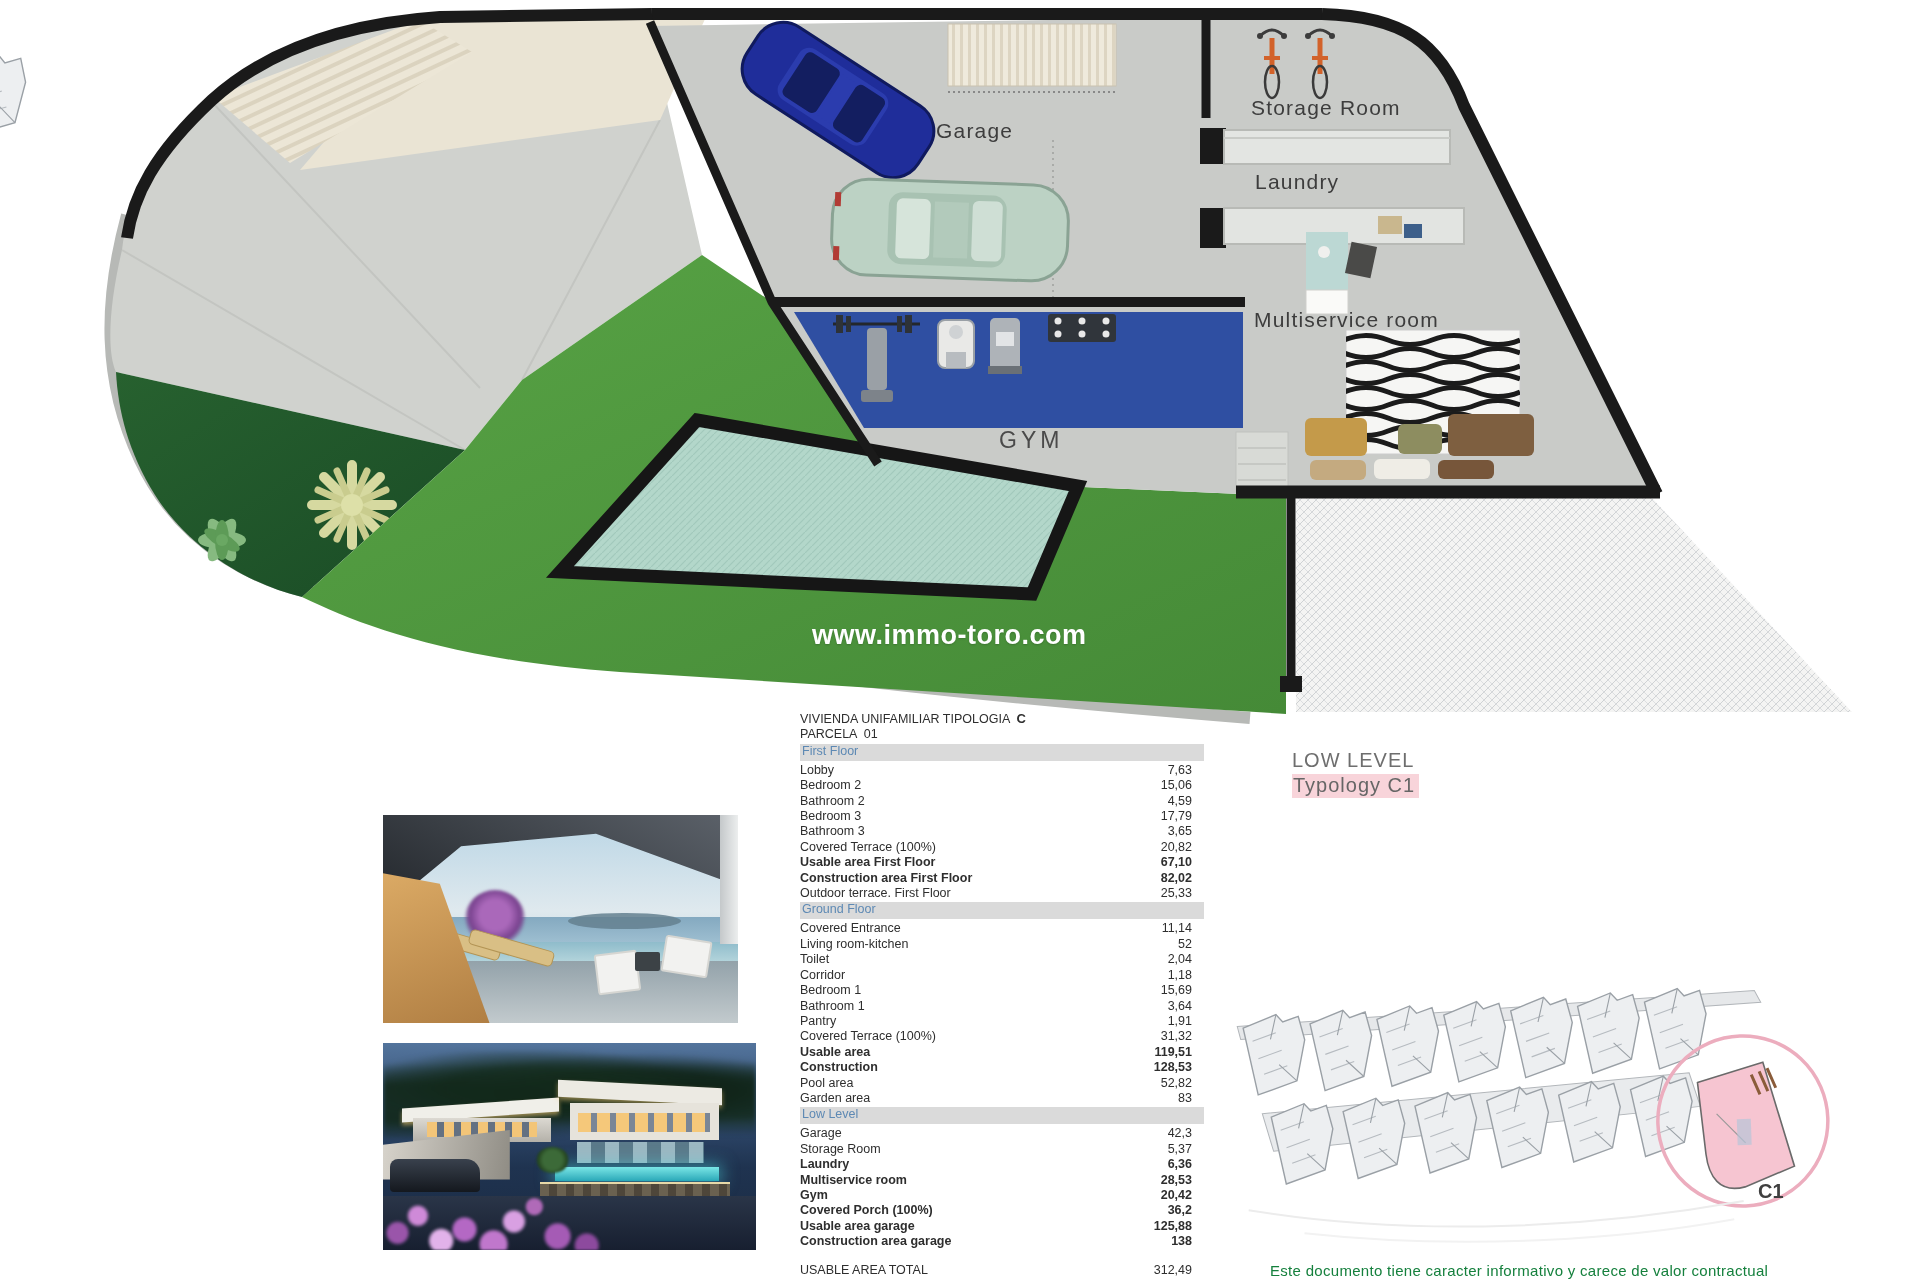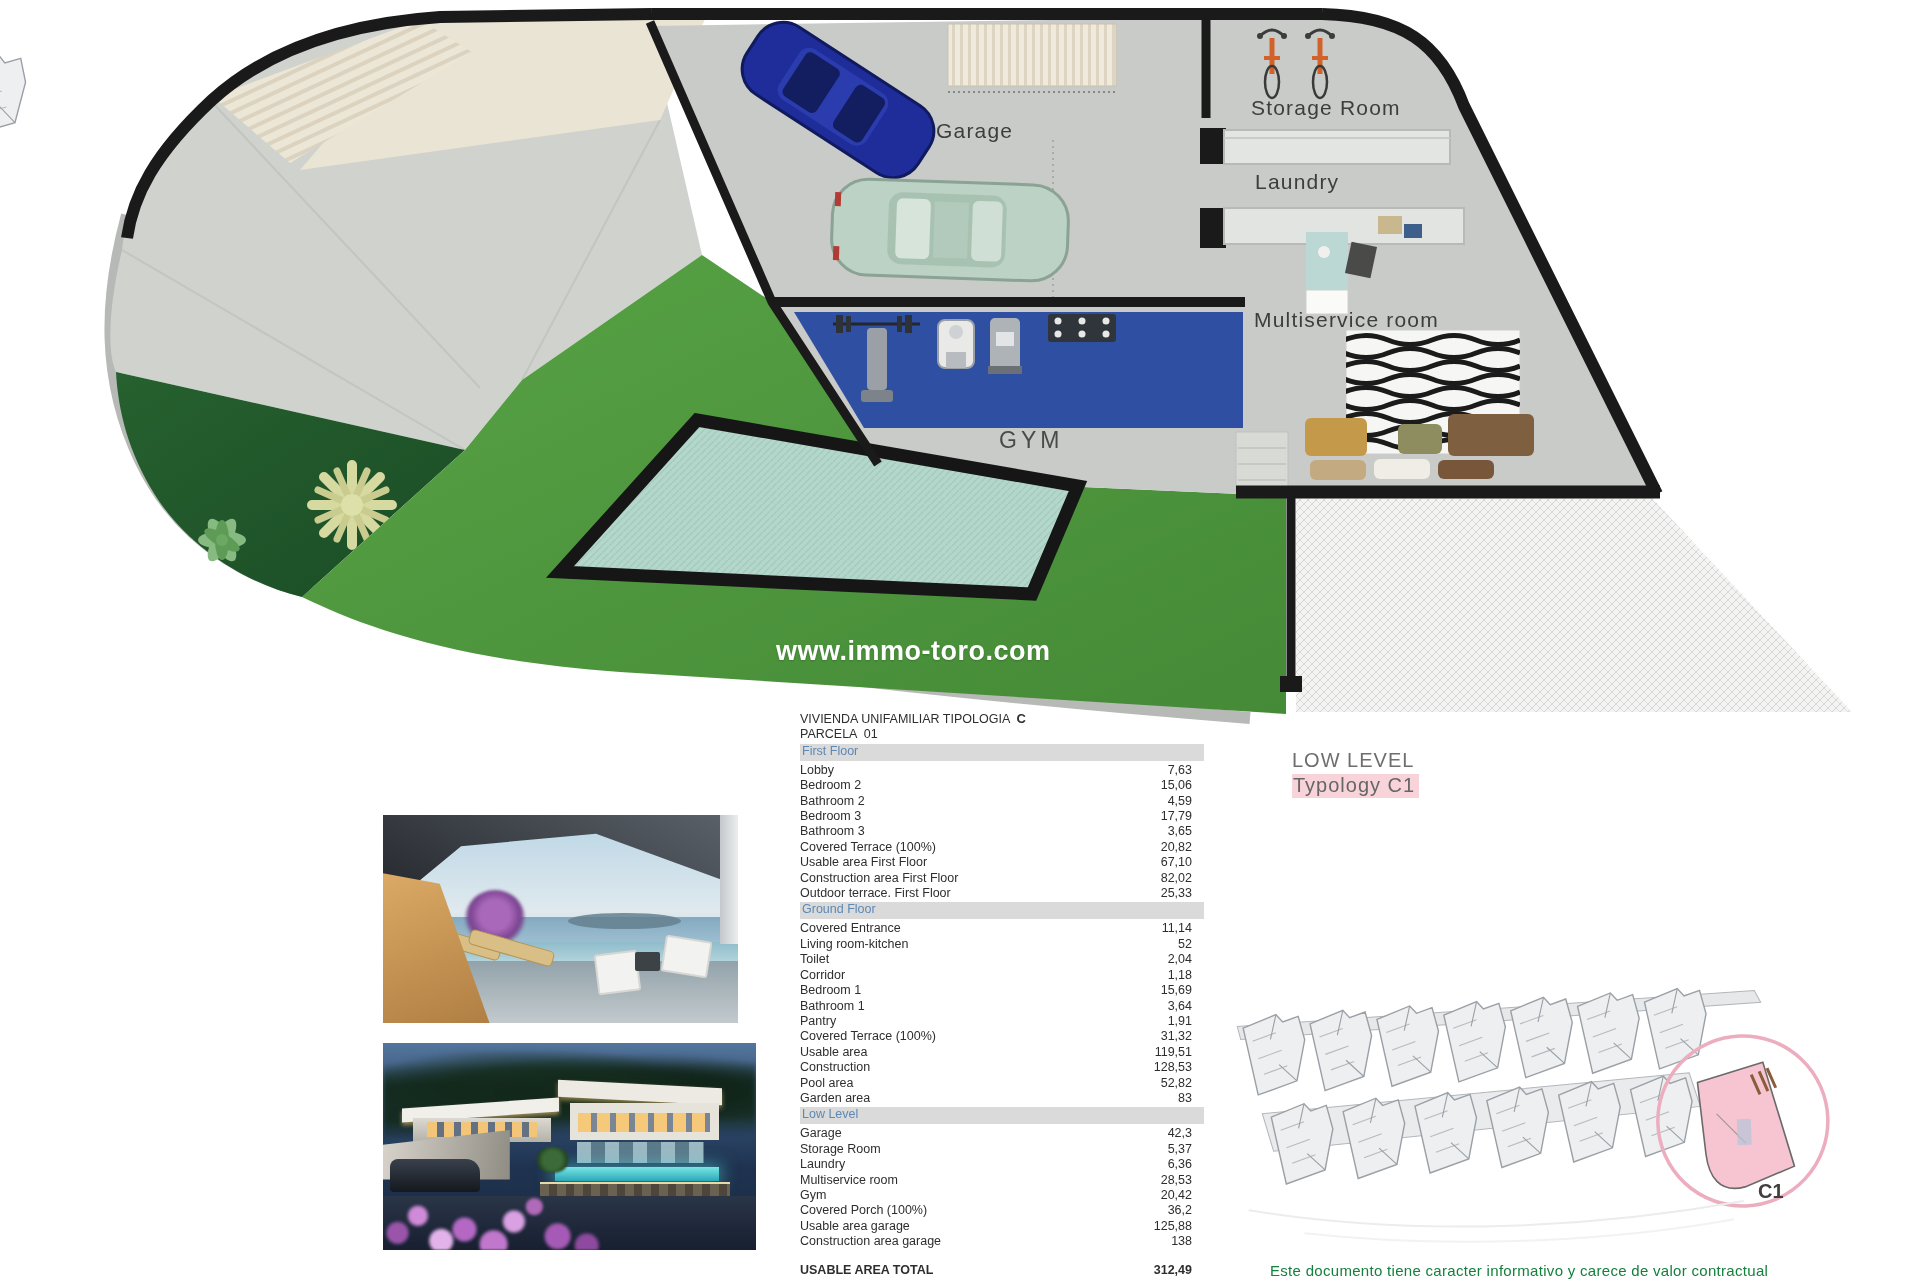--- a/index.html
+++ b/index.html
@@ -7,38 +7,38 @@
           font-family:"Liberation Sans",sans-serif;}
   .plan-svg{position:absolute;left:0;top:0;width:1920px;height:1280px;}
 
   
   .plan-label{position:absolute;color:#3d3d3d;font-size:21px;letter-spacing:1.2px;font-weight:400;white-space:nowrap;}
   .lbl-garage{left:936px;top:119px;}
   .lbl-storage{left:1251px;top:96px;}
   .lbl-laundry{left:1255px;top:170px;}
   .lbl-multi{left:1254px;top:308px;}
   .lbl-gym{left:999px;top:427px;letter-spacing:4px;font-size:23px;color:#4a4a4a;}
-  .watermark{position:absolute;left:776px;top:620px;font-size:27px;font-weight:bold;color:#ffffff;
-             letter-spacing:.5px;text-shadow:0 1px 2px rgba(0,0,0,.18);margin-top:16px;}
+  .watermark{position:absolute;left:812px;top:620px;font-size:27px;font-weight:bold;color:#ffffff;
+             letter-spacing:.5px;text-shadow:0 1px 2px rgba(0,0,0,.18);}
 
   
   .level-caption{position:absolute;left:1292px;top:749px;font-size:20px;letter-spacing:1px;}
   .lc1{color:#6e6e6e;}
   .lc2{color:#666666;background:#f8d4da;display:inline-block;padding:0 4px 1px 1px;margin-top:2px;}
 
   
   .area-table{position:absolute;left:800px;top:711px;width:404px;font-size:12.5px;line-height:15.4px;color:#2e2e2e;}
   .t-title{white-space:pre;}
   .t-title b{font-size:13px;}
   .sec-header{background:#dadada;color:#5d89b4;height:17px;line-height:15px;padding-left:2px;margin:1px 0 2px 0;}
   .trow{display:flex;justify-content:space-between;}
   .trow .tv{padding-right:12px;}
-  .trow.b{font-weight:normal;}
+  .trow.b{font-weight:bold;}
   .t-totals{margin-top:13px;}
-  .t-totals .trow{font-weight:bold;}
+  .t-totals .trow{font-weight:normal;}
 
   .disclaimer{position:absolute;left:1270px;top:1262px;font-size:15px;color:#15803d;letter-spacing:.3px;}
 
   
   .photo{position:absolute;overflow:hidden;}
   .photo div{position:absolute;}
   .photo1{left:383px;top:815px;width:355px;height:208px;background:linear-gradient(180deg,#b9d5e5 0%,#dfe9ee 46%,#cfdfe6 60%);}
   .p1-sea{left:0;top:49%;width:100%;height:15%;background:linear-gradient(180deg,#84a9c0,#a3c3d4);}
   .p1-island{left:52%;top:47%;width:32%;height:8%;background:#64808f;border-radius:50%;opacity:.85;}
   .p1-pool{left:0;top:61%;width:100%;height:11%;background:linear-gradient(180deg,#8fbccb,#b9d8de);}

